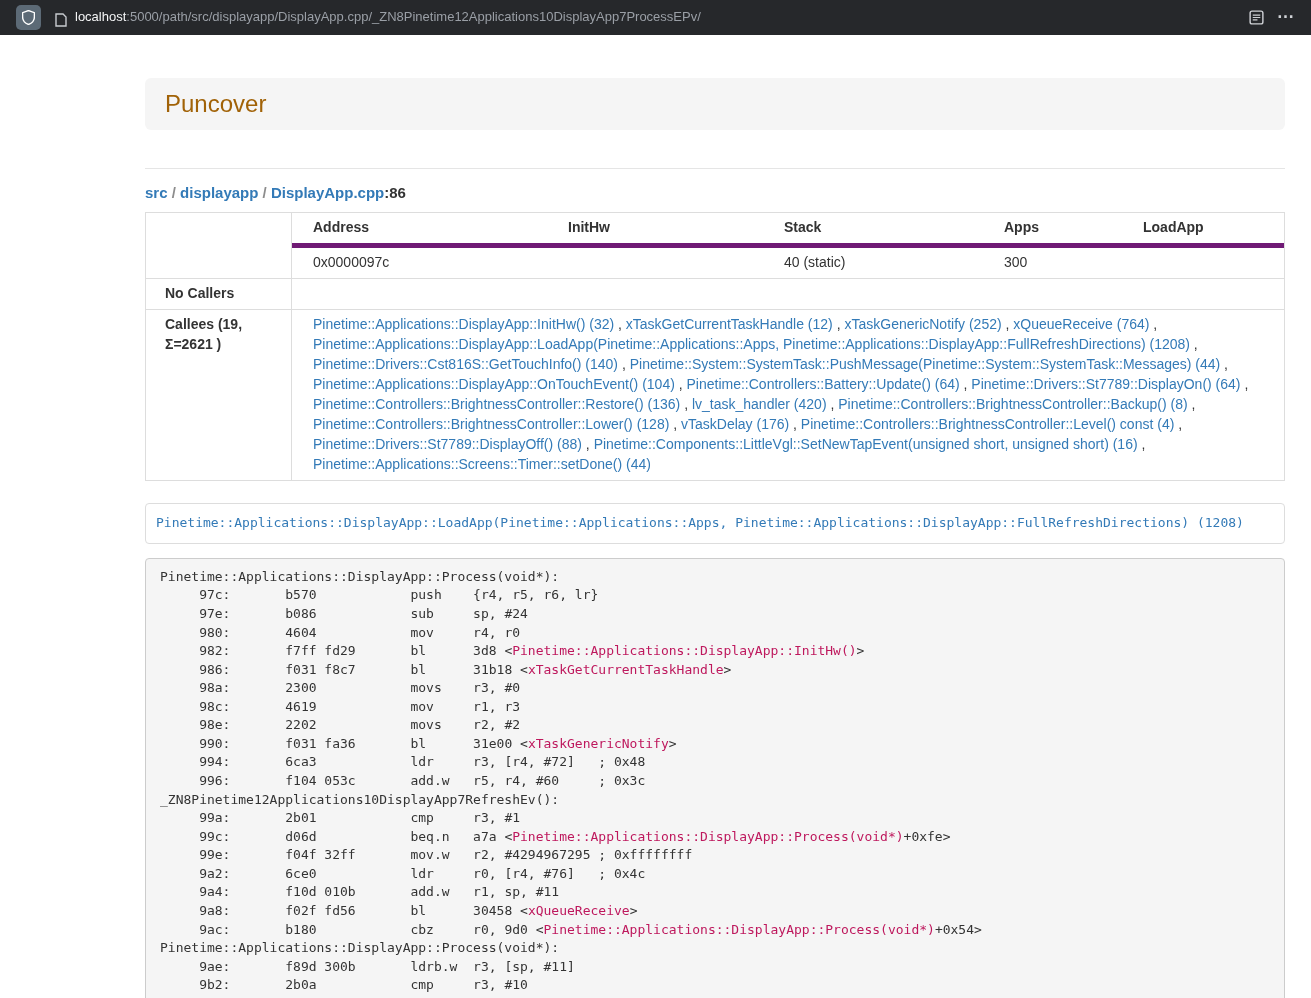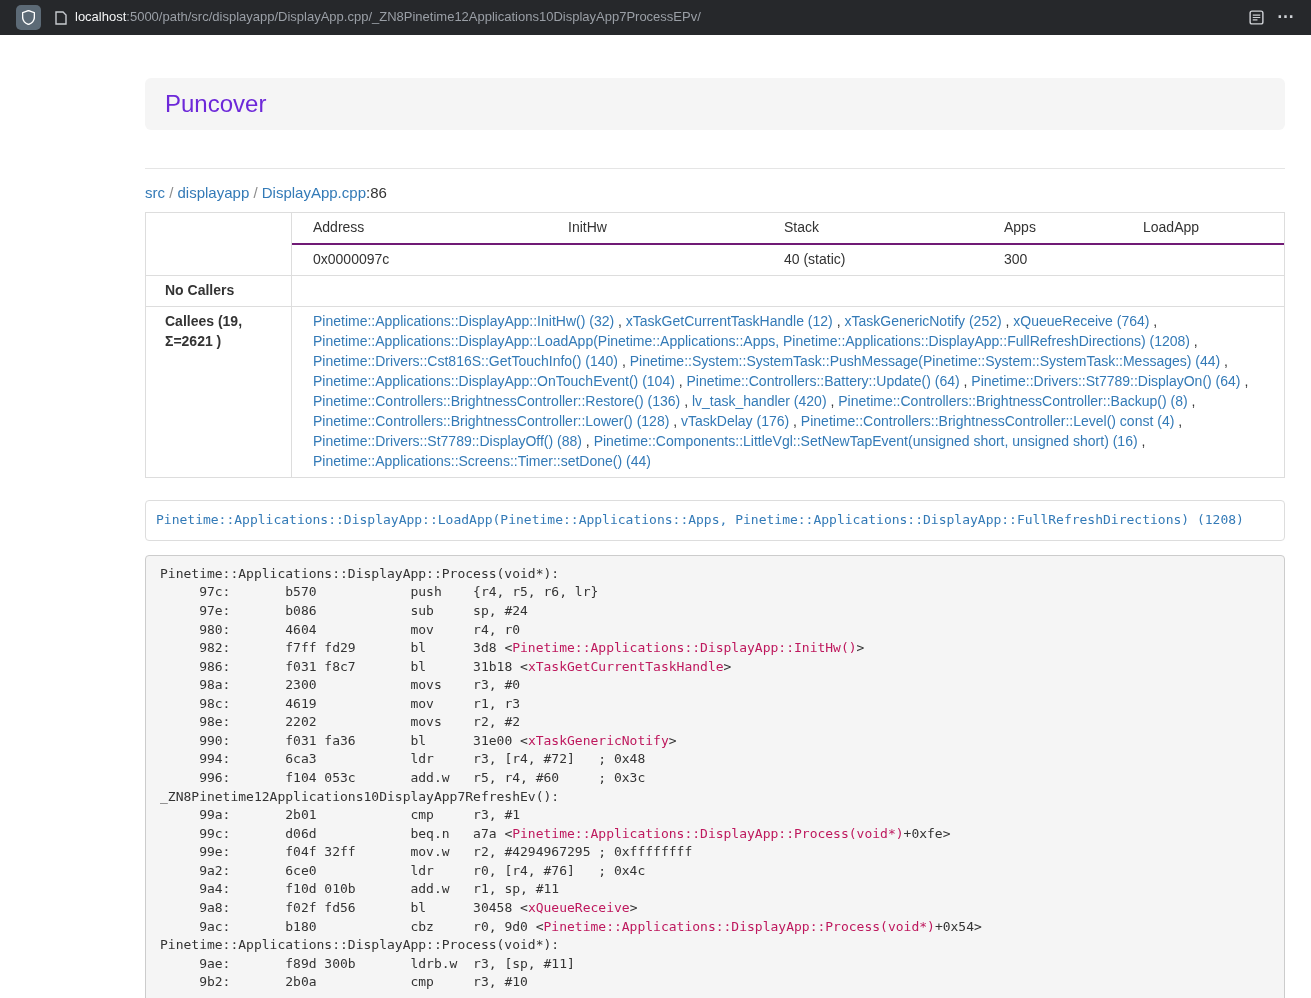--- a/index.html
+++ b/index.html
@@ -6,53 +6,53 @@
   html, body { width: 1311px; height: 998px; }
   body {
     overflow: hidden; background: #fff; color: #333;
     font-family: "Liberation Sans", sans-serif; font-size: 14px; line-height: 1.42857;
   }
 
   
   .topbar { height: 35px; background: #26282b; display: flex; align-items: center; padding: 0 10px 0 16px; }
   .shield-badge { width: 25px; height: 25px; border-radius: 5px; background: #5c6a76;
     display: inline-flex; align-items: center; justify-content: center; flex: none; }
-  .urlbar { flex: 1; display: flex; align-items: center; margin-left: 14px; min-width: 0; }
+  .urlbar { flex: 1; display: flex; align-items: flex-end; margin-left: 14px; min-width: 0; }
   .page-icon { display: inline-flex; margin-right: 8px; flex: none; }
   .url-text { font-size: 13px; white-space: nowrap; overflow: hidden; }
   .url-host { color: #f4f5f6; }
   .url-path { color: #9a9fa6; }
   .tb-btn { display: inline-flex; align-items: center; justify-content: center;
     width: 30px; height: 28px; flex: none; cursor: pointer; }
   .menu-dots { color: #cfd2d6; font-size: 17px; letter-spacing: 1px; font-weight: 700; }
 
   
   .container { width: 1140px; margin-left: 145px; }
   .jumbotron { margin-top: 43px; background: #f5f5f5; border-radius: 6px; padding: 14px 20px; }
-  .jumbotron h1 { font-size: 24px; font-weight: 500; color: #6d28d9; line-height: 1; }
+  .jumbotron h1 { font-size: 24px; font-weight: 500; color: #a16207; line-height: 1; }
   hr.rule { border: 0; border-top: 1px solid #e5e5e5; margin-top: 38px; }
-  .breadcrumb { margin: 13px 0 9px; font-size: 15px; }
+  .breadcrumb { margin: 13px 0 9px; font-size: 15px; font-weight: bold; }
   a { color: #337ab7; text-decoration: none; cursor: pointer; }
   .bc-sep { color: #8d8d8d; }
 
   
   table.fn-table { width: 100%; border-collapse: collapse; table-layout: fixed; }
   .fn-table col.c-label { width: 146px; }
   .fn-table > tbody > tr > th,
   .fn-table > tbody > tr > td { border: 1px solid #ddd; text-align: left; vertical-align: top; font-size: 14px; }
   .fn-table > tbody > tr > th { font-weight: 700; padding: 5px 8px 5px 19px; }
   .fn-table > tbody > tr > td { padding: 5px 8px 5px 12px; }
   td.nested-cell { padding: 0 !important; }
   td.callees-cell { padding: 5px 8px 5px 21px !important; }
 
   table.addr-table { width: 100%; border-collapse: collapse; table-layout: fixed; }
   .addr-table col.c1 { width: 255px; } .addr-table col.c2 { width: 216px; }
   .addr-table col.c3 { width: 220px; } .addr-table col.c4 { width: 139px; }
   .addr-table th, .addr-table td { text-align: left; padding: 5px 8px 5px 21px; font-size: 14px; }
-  .addr-table thead th { font-weight: 400; border-bottom: 2px solid #701a75; }
+  .addr-table thead th { font-weight: 700; border-bottom: 5px solid #701a75; }
 
   .fn-cell { display: flex; align-items: center; gap: 6px; }
   .method-icon { display: inline-flex; flex: none; }
 
   
   .panel-heading { margin-top: 22px; background: #fff; border: 1px solid #ddd; border-radius: 4px;
     padding: 10px; font-family: "DejaVu Sans Mono", monospace; font-size: 13px; }
   pre.code { margin-top: 14px; background: #f5f5f5; border: 1px solid #ccc; border-radius: 4px;
     padding: 9px 14px; font-family: "DejaVu Sans Mono", monospace; font-size: 13px;
     line-height: 1.42857; color: #333; white-space: pre; tab-size: 8; -moz-tab-size: 8; overflow: hidden; }

